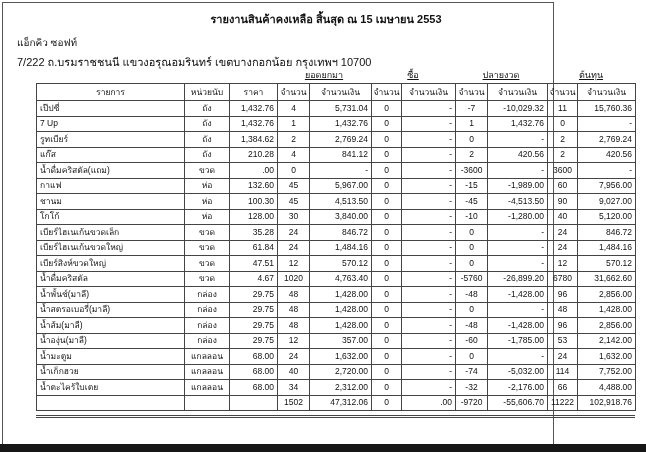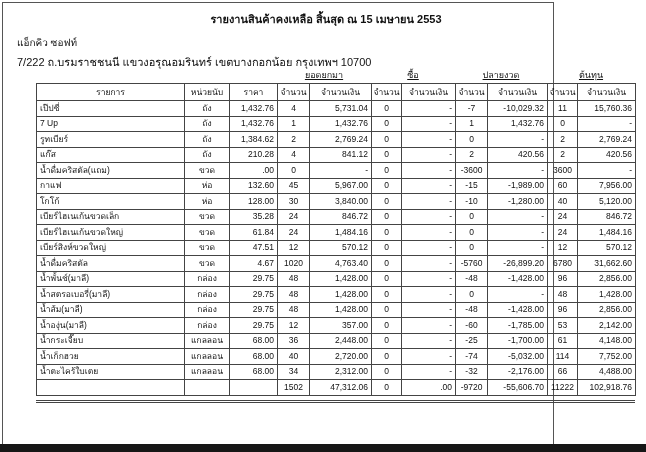--- a/index.html
+++ b/index.html
@@ -169,20 +169,33 @@
             <td class="c">45</td>
             <td class="r">5,967.00</td>
             <td class="c">0</td>
             <td class="r">-</td>
             <td class="c">-15</td>
             <td class="r">-1,989.00</td>
             <td class="c">60</td>
             <td class="r">7,956.00</td>
           </tr>
           <tr>
+            <td class="l">ชานม</td>
+            <td class="c">ห่อ</td>
+            <td class="r">100.30</td>
+            <td class="c">45</td>
+            <td class="r">4,513.50</td>
+            <td class="c">0</td>
+            <td class="r">-</td>
+            <td class="c">-45</td>
+            <td class="r">-4,513.50</td>
+            <td class="c">90</td>
+            <td class="r">9,027.00</td>
+          </tr>
+          <tr>
             <td class="l">โกโก้</td>
             <td class="c">ห่อ</td>
             <td class="r">128.00</td>
             <td class="c">30</td>
             <td class="r">3,840.00</td>
             <td class="c">0</td>
             <td class="r">-</td>
             <td class="c">-10</td>
             <td class="r">-1,280.00</td>
             <td class="c">40</td>
@@ -286,31 +299,31 @@
             <td class="c">12</td>
             <td class="r">357.00</td>
             <td class="c">0</td>
             <td class="r">-</td>
             <td class="c">-60</td>
             <td class="r">-1,785.00</td>
             <td class="c">53</td>
             <td class="r">2,142.00</td>
           </tr>
           <tr>
-            <td class="l">น้ำกระเจี๊ยบ</td>
+            <td class="l">น้ำมะตูม</td>
             <td class="c">แกลลอน</td>
             <td class="r">68.00</td>
-            <td class="c">36</td>
-            <td class="r">2,448.00</td>
-            <td class="c">0</td>
-            <td class="r">-</td>
-            <td class="c">-25</td>
-            <td class="r">-1,700.00</td>
-            <td class="c">61</td>
-            <td class="r">4,148.00</td>
+            <td class="c">24</td>
+            <td class="r">1,632.00</td>
+            <td class="c">0</td>
+            <td class="r">-</td>
+            <td class="c">0</td>
+            <td class="r">-</td>
+            <td class="c">24</td>
+            <td class="r">1,632.00</td>
           </tr>
           <tr>
             <td class="l">น้ำเก็กฮวย</td>
             <td class="c">แกลลอน</td>
             <td class="r">68.00</td>
             <td class="c">40</td>
             <td class="r">2,720.00</td>
             <td class="c">0</td>
             <td class="r">-</td>
             <td class="c">-74</td>

